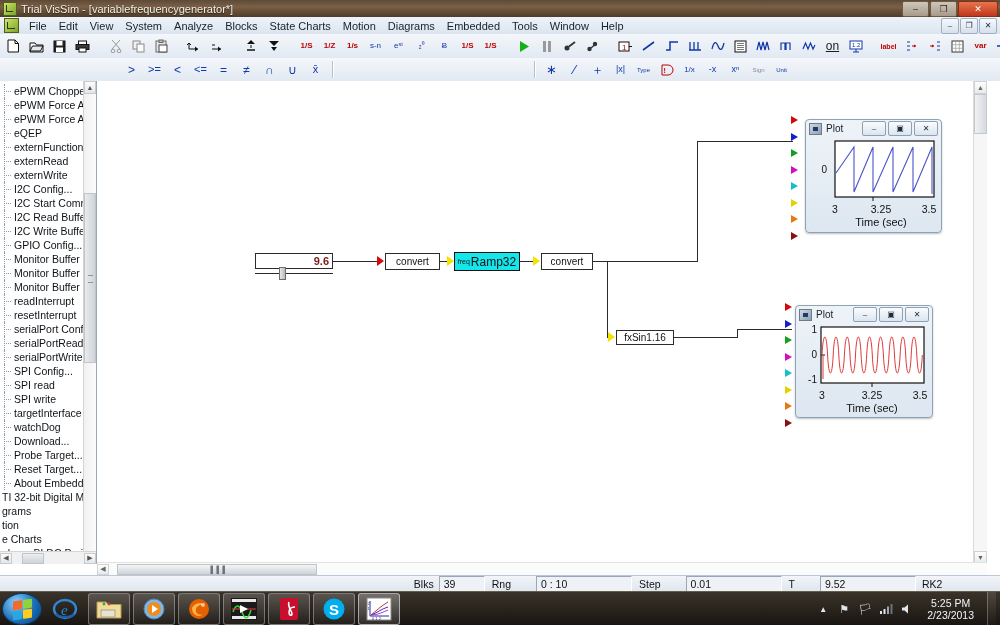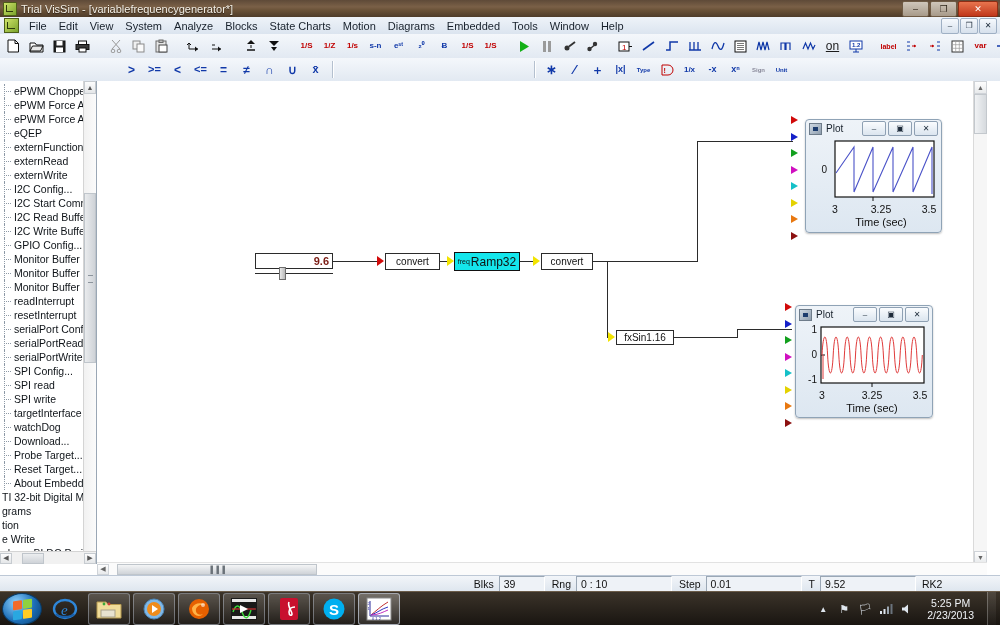--- a/index.html
+++ b/index.html
@@ -57,21 +57,21 @@
   .toolbar.row1{top:34px;height:24px;}
   .toolbar.row2{top:58px;height:23px;}
   .tgrp{display:flex;align-items:center;height:22px;padding:0 2px;}
   .tsep{width:1px;height:17px;background:#b4c0cf;margin:0 3px;box-shadow:1px 0 0 #ffffff;}
   .tbtn{
     width:19px;height:19px;margin:0 1px;display:flex;align-items:center;justify-content:center;
     font-size:9px;color:#1c1c1c;border:1px solid transparent;border-radius:2px;line-height:1;
     overflow:hidden;white-space:nowrap;
   }
   .tbtn.red{color:#c00000;font-weight:bold;font-size:8px;text-align:right;}
-  .tbtn.blue{color:#1038a8;font-weight:bold;font-size:8px;}
+  .tbtn.blue{color:#1038a8;font-weight:normal;font-size:8px;}
   .tbtn.green{color:#0a7a18;}
   .tbtn svg{display:block;}
   .tspace{flex:0 0 auto;}
 
   
   .main{position:absolute;left:0;top:81px;width:1000px;height:494px;background:#fff;}
 
   
   .sidebar{
     position:absolute;left:0;top:0;width:96px;height:483px;
@@ -184,21 +184,21 @@
     position:absolute;left:0;top:575px;width:1000px;height:16px;
     background:linear-gradient(to bottom,#f2f5f9,#dde5ee);
     border-top:1px solid #bdc8d6;display:flex;align-items:center;font-size:10.5px;color:#111;
   }
   .sb-pad{flex:1;}
   .sb-item{display:flex;align-items:center;height:14px;margin-right:2px;}
   .sb-lab{padding:0 5px;color:#111;}
   .sb-val{height:14px;line-height:14px;padding:0 4px;min-width:36px;
     border-left:1px solid #9aa7b5;border-top:1px solid #9aa7b5;
     border-right:1px solid #fff;border-bottom:1px solid #fff;background:#eef2f7;}
-  .sb-val.wide{min-width:86px;}
+  .sb-val.wide{min-width:86px;margin-left:20px;}
   .sb-val.solo{border:none;background:transparent;min-width:0;}
 
   
   .taskbar{
     position:absolute;left:0;top:591px;width:1000px;height:34px;
     background:linear-gradient(to bottom,rgba(60,52,42,.97),rgba(24,20,16,.99));
     border-top:1px solid #6b5c49;display:flex;align-items:center;
   }
   .start{width:38px;height:30px;margin-left:2px;border-radius:50%;
     background:radial-gradient(circle at 35% 30%,#8fd3ff,#1d6fb8 55%,#0b3d6b);
@@ -542,21 +542,21 @@
         <div class="tnode">SPI write</div>
         <div class="tnode">targetInterface</div>
         <div class="tnode">watchDog</div>
         <div class="tnode">Download...</div>
         <div class="tnode">Probe Target...</div>
         <div class="tnode">Reset Target...</div>
         <div class="tnode">About Embedd</div>
         <div class="tnode root">TI 32-bit Digital Mø</div>
         <div class="tnode root">grams</div>
         <div class="tnode root">tion</div>
-        <div class="tnode root">e Write</div>
+        <div class="tnode root">e Charts</div>
         <div class="tnode root">phase BLDC Proje</div>
       </div>
       <div class="sb-vscroll">
         <div class="sb-arrow">▲</div>
         <div class="sb-thumb"></div>
         <div class="sb-arrow bot">▼</div>
       </div>
       <div class="sb-hscroll">
         <div class="sb-harrow">◀</div>
         <div class="sb-hthumb"></div>

